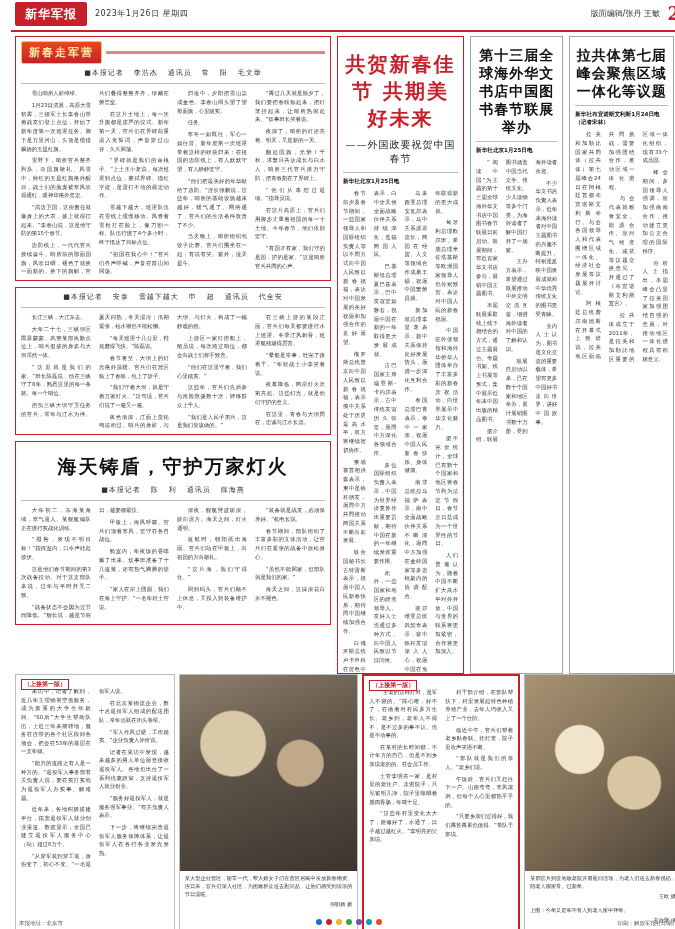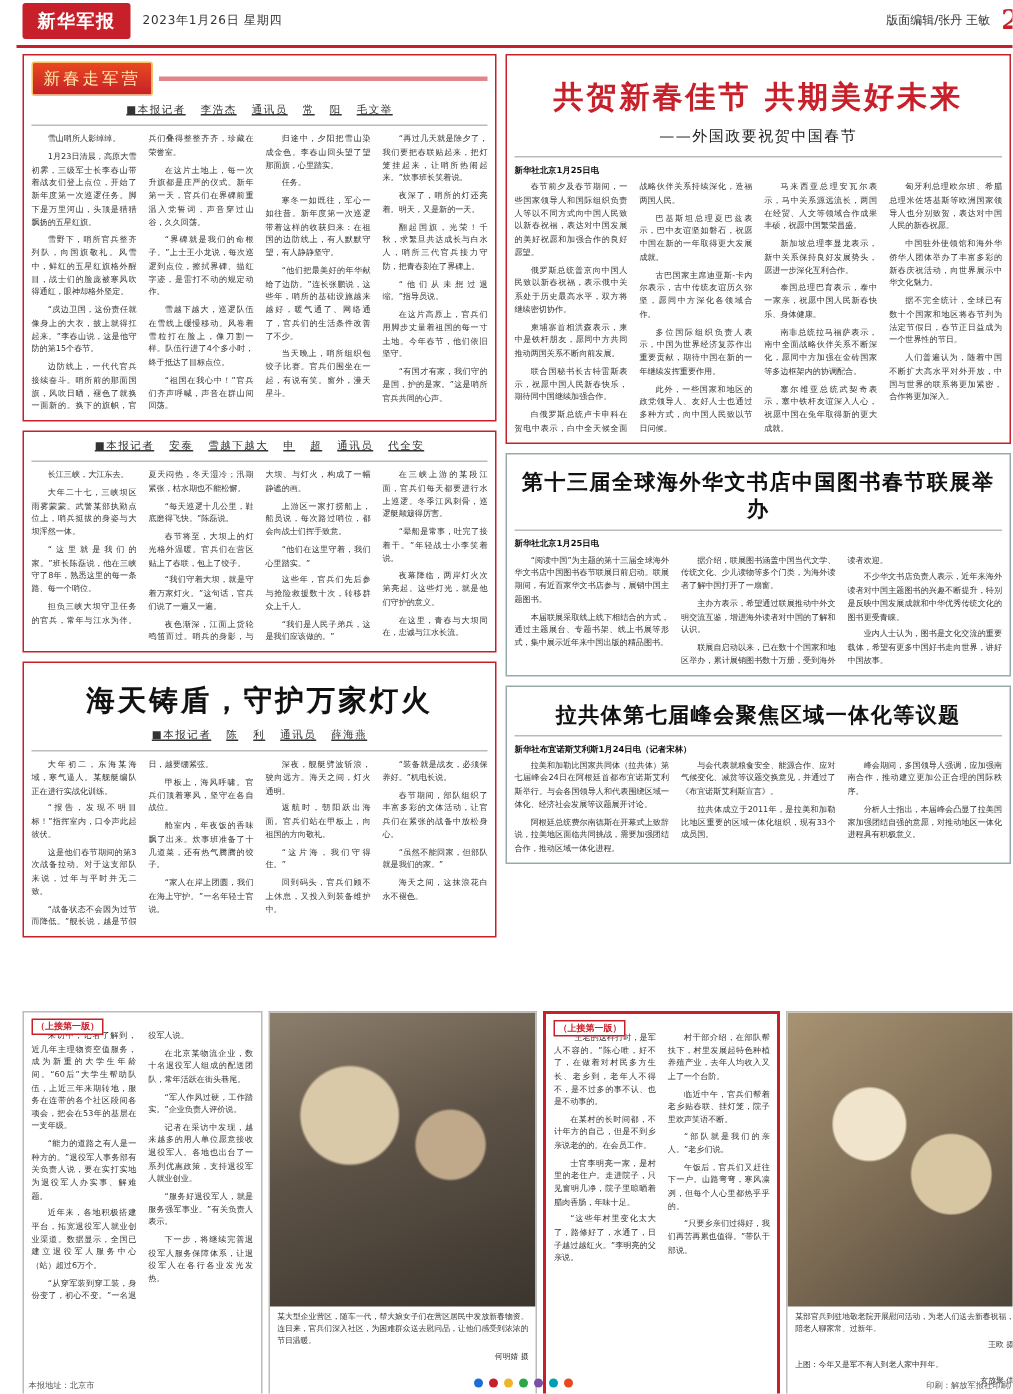--- a/index.html
+++ b/index.html
@@ -37,32 +37,32 @@
   }
   .mast-pageno{
     position:absolute;right:6px;top:3px;font-family:"DejaVu Serif","Liberation Serif",serif;
     font-weight:bold;font-size:18px;color:#c8202a;
   }
 
   
   .body-area{position:relative;padding:4px 4px 0 4px;box-sizing:border-box;height:642px;}
   .cols{display:flex;gap:6px;height:100%;}
   .col-left{width:316px;display:flex;flex-direction:column;gap:6px;}
-  .col-right{width:337px;display:flex;flex-direction:column;gap:6px;}
+  .col-right{width:337px;display:flex;flex-direction:row;gap:6px;}
 
   .box{border:1px solid #c8202a;box-sizing:border-box;padding:4px 5px;background:#fff;}
   .box.plain{border:1px solid #9aa;}
 
   
   .banner{
     display:flex;align-items:center;gap:4px;margin-bottom:4px;
   }
   .banner-tag{
     background:linear-gradient(180deg,#e8491f,#c8202a);
-    color:#ffe9a8;font-family:"DejaVu Serif","Liberation Serif",serif;font-weight:normal;
+    color:#ffe9a8;font-family:"DejaVu Serif","Liberation Serif",serif;font-weight:bold;
     font-size:11px;padding:3px 7px;border-radius:2px;letter-spacing:2px;
     border:1px solid #f3c36b;
   }
   .banner-rule{flex:1;height:3px;background:#c8202a;opacity:.55;}
 
   .headline{
     font-family:"DejaVu Serif","Liberation Serif",serif;
     font-weight:bold;text-align:center;color:#111;
     letter-spacing:2px;
   }
@@ -71,21 +71,21 @@
   .h-md{font-size:14px;margin:6px 0 4px;letter-spacing:1px;}
   .h-red{color:#c8202a;font-size:20px;}
   .sub-headline{
     text-align:center;font-size:10px;color:#222;margin:0 0 6px;letter-spacing:1px;
     font-family:"DejaVu Serif","Liberation Serif",serif;
   }
   .byline{
     text-align:center;font-size:7px;color:#333;margin:0 0 5px;letter-spacing:1px;
     display:flex;justify-content:center;gap:10px;
   }
-  .byline span{white-space:nowrap;text-decoration:underline;}
+  .byline span{white-space:nowrap;}
   .rule-thin{height:1px;background:#bbb;margin:3px 0 5px;}
 
   .textcols{
     column-gap:8px;font-size:5.4px;line-height:1.62;text-align:justify;color:#333;
     font-family:"DejaVu Sans","Liberation Sans",sans-serif;
   }
   .c2{column-count:2;}
   .c3{column-count:3;}
   .c4{column-count:4;}
   .textcols p{margin:0 0 3px;text-indent:2em;}

